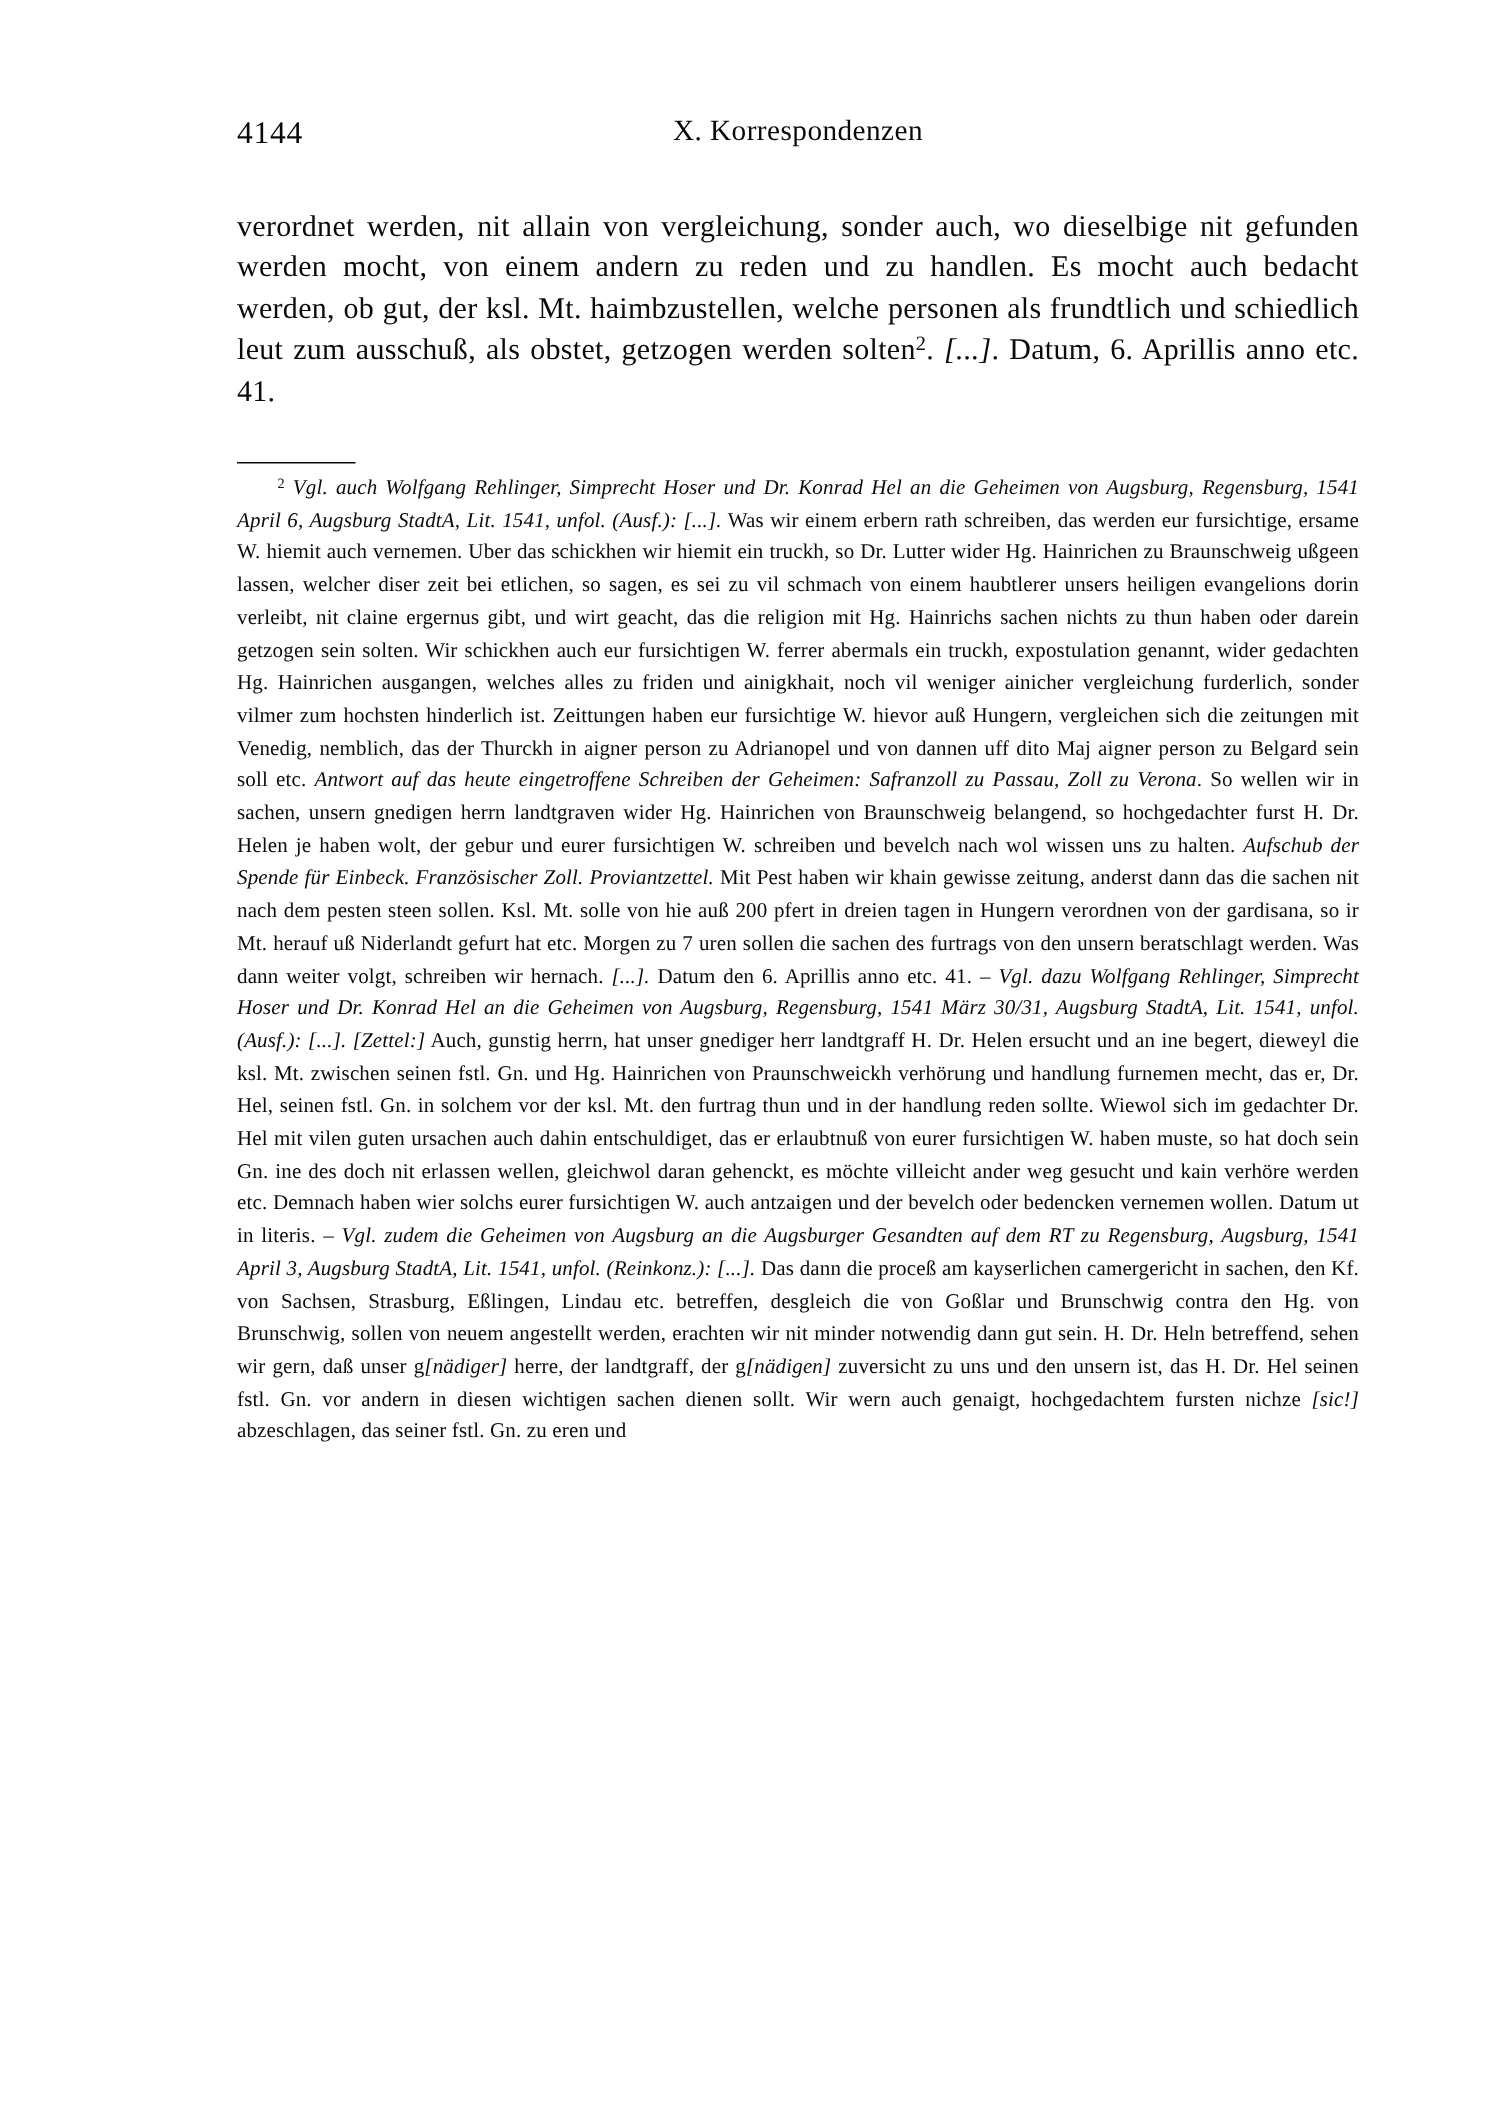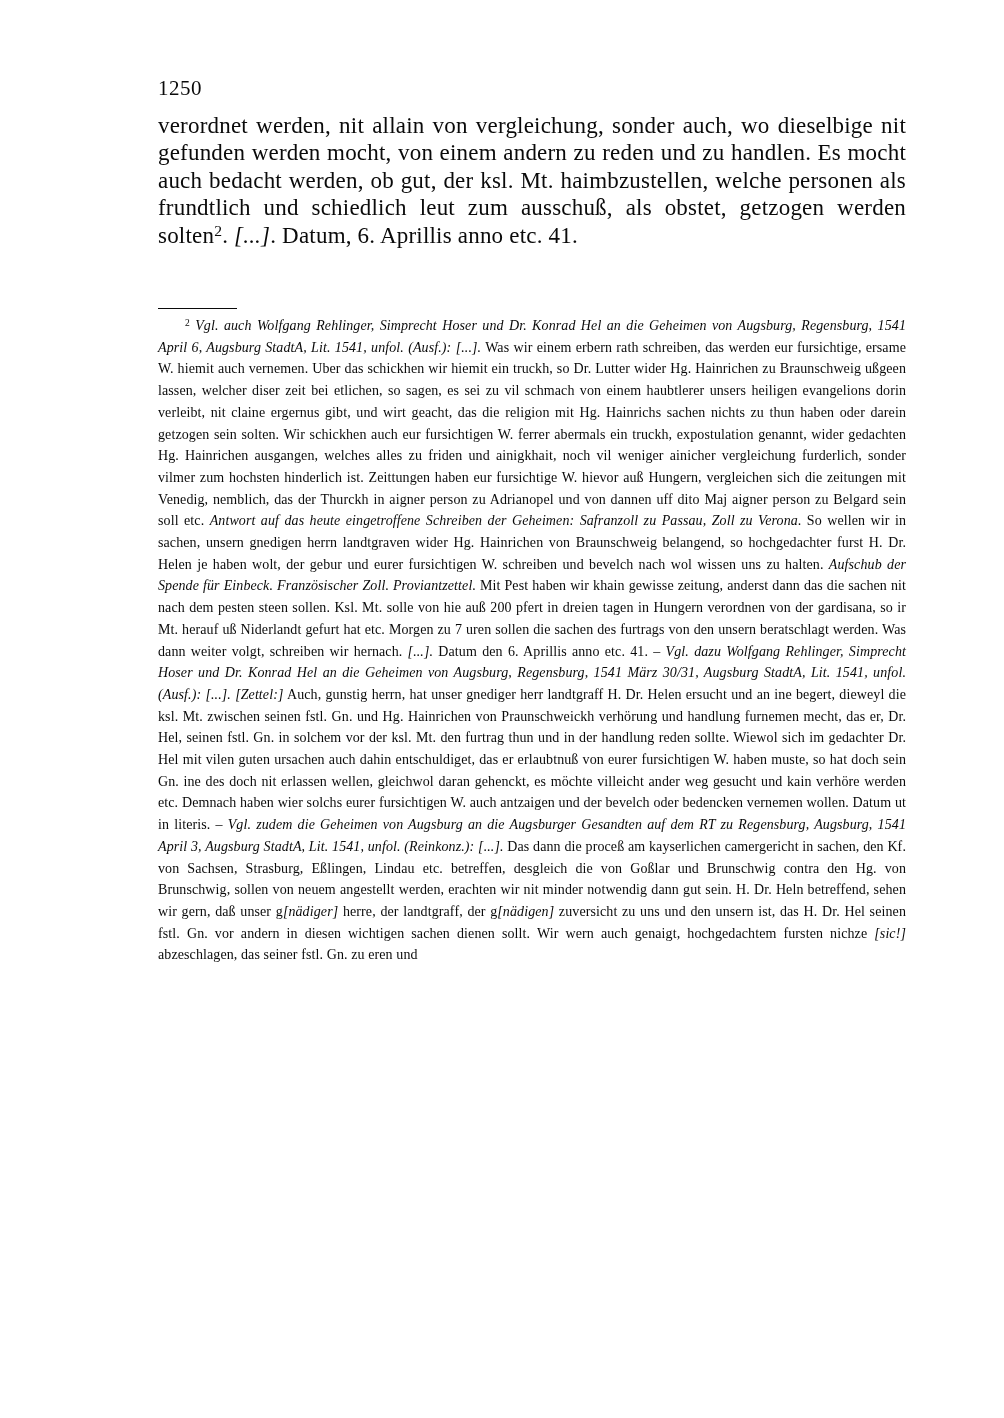--- a/index.html
+++ b/index.html
@@ -35,22 +35,22 @@
   .running-head {
     position: absolute;
     left: 0;
     right: 0;
     top: 1px;
     text-align: center;
     font-size: 19.5px;
     letter-spacing: 0.3px;
   }
   .main-text {
-    top: 112px;
-    font-size: 23px;
+    top: 138px;
+    font-size: 20px;
     line-height: 27.4px;
     text-align: justify;
     letter-spacing: 0.2px;
   }
   .footnote-separator {
     position: absolute;
     left: 158px;
     top: 308px;
     width: 79px;
     border-top: 1.6px solid #0a0a0a;
@@ -72,21 +72,22 @@
     position: relative;
     top: -0.45em;
   }
 </style>
 </head>
 <body>
 
 <div class="page">
 
   <div class="text-col running-header">
-    <span class="page-number">1250</span>
+    <span class="page-number">4144</span>
+    <span class="running-head">X. Korrespondenzen</span>
   </div>
 
   <div class="text-col main-text"><span>verordnet werden, nit allain von vergleichung, sonder auch, wo dieselbige nit gefunden werden mocht, von einem andern zu reden und zu handlen. Es mocht auch bedacht werden, ob gut, der ksl. Mt. haimbzustellen, welche personen als frundtlich und schiedlich leut zum ausschuß, als obstet, getzogen werden solten</span><sup class="fn-sup">2</sup><span>. </span><span class="it">[...]</span><span>. Datum, 6. Aprillis anno etc. 41.</span></div>
 
   <div class="footnote-separator"></div>
 
   <div class="text-col footnote"><sup class="fn-sup">2</sup><span> </span><span class="it">Vgl. auch Wolfgang Rehlinger, Simprecht Hoser und Dr. Konrad Hel an die Geheimen von Augsburg, Regensburg, 1541 April 6, Augsburg StadtA, Lit. 1541, unfol. (Ausf.): [...].</span><span> Was wir einem erbern rath schreiben, das werden eur fursichtige, ersame W. hiemit auch vernemen. Uber das schickhen wir hiemit ein truckh, so Dr. Lutter wider Hg. Hainrichen zu Braunschweig ußgeen lassen, welcher diser zeit bei etlichen, so sagen, es sei zu vil schmach von einem haubtlerer unsers heiligen evangelions dorin verleibt, nit claine ergernus gibt, und wirt geacht, das die religion mit Hg. Hainrichs sachen nichts zu thun haben oder darein getzogen sein solten. Wir schickhen auch eur fursichtigen W. ferrer abermals ein truckh, expostulation genannt, wider gedachten Hg. Hainrichen ausgangen, welches alles zu friden und ainigkhait, noch vil weniger ainicher vergleichung furderlich, sonder vilmer zum hochsten hinderlich ist. Zeittungen haben eur fursichtige W. hievor auß Hungern, vergleichen sich die zeitungen mit Venedig, nemblich, das der Thurckh in aigner person zu Adrianopel und von dannen uff dito Maj aigner person zu Belgard sein soll etc. </span><span class="it">Antwort auf das heute eingetroffene Schreiben der Geheimen: Safranzoll zu Passau, Zoll zu Verona</span><span>. So wellen wir in sachen, unsern gnedigen herrn landtgraven wider Hg. Hainrichen von Braunschweig belangend, so hochgedachter furst H. Dr. Helen je haben wolt, der gebur und eurer fursichtigen W. schreiben und bevelch nach wol wissen uns zu halten. </span><span class="it">Aufschub der Spende für Einbeck. Französischer Zoll. Proviantzettel.</span><span> Mit Pest haben wir khain gewisse zeitung, anderst dann das die sachen nit nach dem pesten steen sollen. Ksl. Mt. solle von hie auß 200 pfert in dreien tagen in Hungern verordnen von der gardisana, so ir Mt. herauf uß Niderlandt gefurt hat etc. Morgen zu 7 uren sollen die sachen des furtrags von den unsern beratschlagt werden. Was dann weiter volgt, schreiben wir hernach. </span><span class="it">[...].</span><span> Datum den 6. Aprillis anno etc. 41. – </span><span class="it">Vgl. dazu Wolfgang Rehlinger, Simprecht Hoser und Dr. Konrad Hel an die Geheimen von Augsburg, Regensburg, 1541 März 30/31, Augsburg StadtA, Lit. 1541, unfol. (Ausf.): [...]. [Zettel:]</span><span> Auch, gunstig herrn, hat unser gnediger herr landtgraff H. Dr. Helen ersucht und an ine begert, dieweyl die ksl. Mt. zwischen seinen fstl. Gn. und Hg. Hainrichen von Praunschweickh verhörung und handlung furnemen mecht, das er, Dr. Hel, seinen fstl. Gn. in solchem vor der ksl. Mt. den furtrag thun und in der handlung reden sollte. Wiewol sich im gedachter Dr. Hel mit vilen guten ursachen auch dahin entschuldiget, das er erlaubtnuß von eurer fursichtigen W. haben muste, so hat doch sein Gn. ine des doch nit erlassen wellen, gleichwol daran gehenckt, es möchte villeicht ander weg gesucht und kain verhöre werden etc. Demnach haben wier solchs eurer fursichtigen W. auch antzaigen und der bevelch oder bedencken vernemen wollen. Datum ut in literis. – </span><span class="it">Vgl. zudem die Geheimen von Augsburg an die Augsburger Gesandten auf dem RT zu Regensburg, Augsburg, 1541 April 3, Augsburg StadtA, Lit. 1541, unfol. (Reinkonz.): [...].</span><span> Das dann die proceß am kayserlichen camergericht in sachen, den Kf. von Sachsen, Strasburg, Eßlingen, Lindau etc. betreffen, desgleich die von Goßlar und Brunschwig contra den Hg. von Brunschwig, sollen von neuem angestellt werden, erachten wir nit minder notwendig dann gut sein. H. Dr. Heln betreffend, sehen wir gern, daß unser g</span><span class="it">[nädiger]</span><span> herre, der landtgraff, der g</span><span class="it">[nädigen]</span><span> zuversicht zu uns und den unsern ist, das H. Dr. Hel seinen fstl. Gn. vor andern in diesen wichtigen sachen dienen sollt. Wir wern auch genaigt, hochgedachtem fursten nichze </span><span class="it">[sic!]</span><span> abzeschlagen, das seiner fstl. Gn. zu eren und</span></div>
 
 </div>
 

